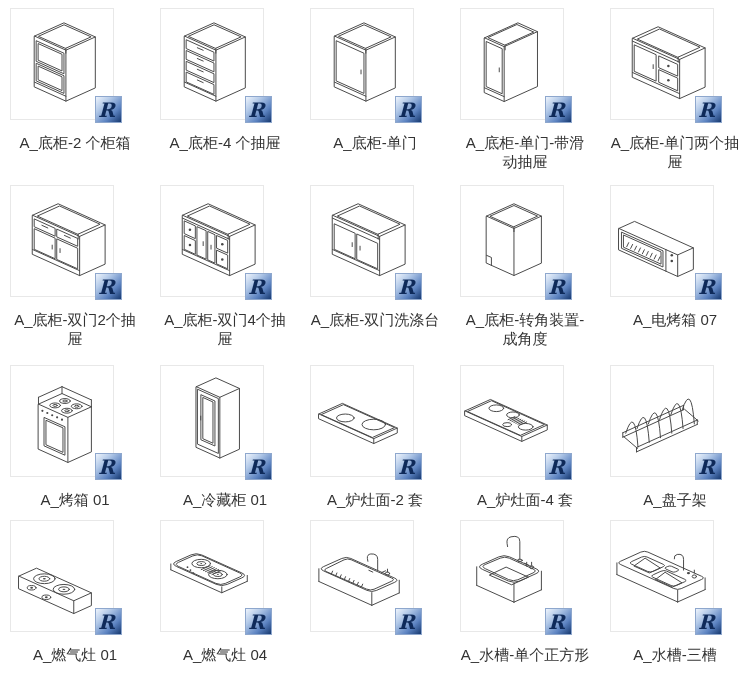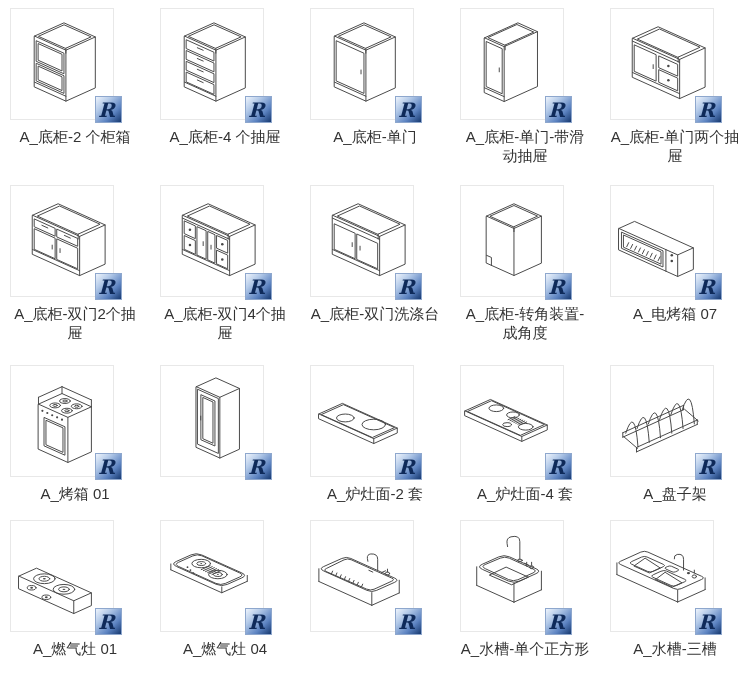--- a/index.html
+++ b/index.html
@@ -15,21 +15,21 @@
          border:1px solid var(--thumb-border);position:relative;
          display:flex;align-items:center;justify-content:center;}
   .art-wrap{display:block;width:98px;height:98px;}
   .art-wrap svg{width:98px;height:98px;display:block;}
   .badge{position:absolute;right:-9px;bottom:-4px;width:27px;height:27px;
          background:linear-gradient(135deg,#eef4fc 0%,#b5cbe9 30%,#5c83c1 68%,#16386f 100%);
          border:1px solid #8ea7cd;display:flex;align-items:center;justify-content:center;}
   .badge .rletter{font-family:"DejaVu Serif","Liberation Serif",serif;
          font-style:italic;font-weight:bold;font-size:20px;line-height:1;
          color:#0e2a5a;transform:skew(-4deg);margin-top:1px;}
-  .caption{width:150px;padding:0 9px;margin-top:7px;text-align:center;
+  .caption{width:150px;padding:0 9px;margin-top:13px;text-align:center;
            font-size:15px;line-height:1.28;color:var(--label);word-break:break-word;}
 </style>
 </head>
 <body>
 
 <div class="grid" id="grid">
   <div class="cell">
     <div class="thumb">
       <span class="art-wrap">
           <svg viewBox="0 0 100 100">
@@ -345,20 +345,21 @@
               <path d="M38.5,45.0L38.5,49.0"></path>
               <path d="M39.0,23.3L53.0,29.6L53.0,75.5L39.0,69.3Z"></path>
               <path d="M41.0,26.1L51.0,30.6L51.0,72.7L41.0,68.2Z"></path>
             </g>
           </svg>
         </span>
       <span class="badge">
         <span class="rletter">R</span>
       </span>
     </div>
+    <div class="caption">A_冷藏柜 01</div>
   </div>
 
   <div class="cell">
     <div class="thumb">
       <span class="art-wrap">
           <svg viewBox="0 0 100 100">
             <g stroke="#474747" stroke-width="1" fill="none" stroke-linejoin="round" stroke-linecap="round">
               <path d="M6.0,42.8L30.0,32.0L86.0,57.2L86.0,62.2L62.0,73.0L6.0,47.8Z"></path>
               <path d="M6.0,42.8L62.0,68.0L86.0,57.2"></path>
               <path d="M62.0,68.0L62.0,73.0"></path>

